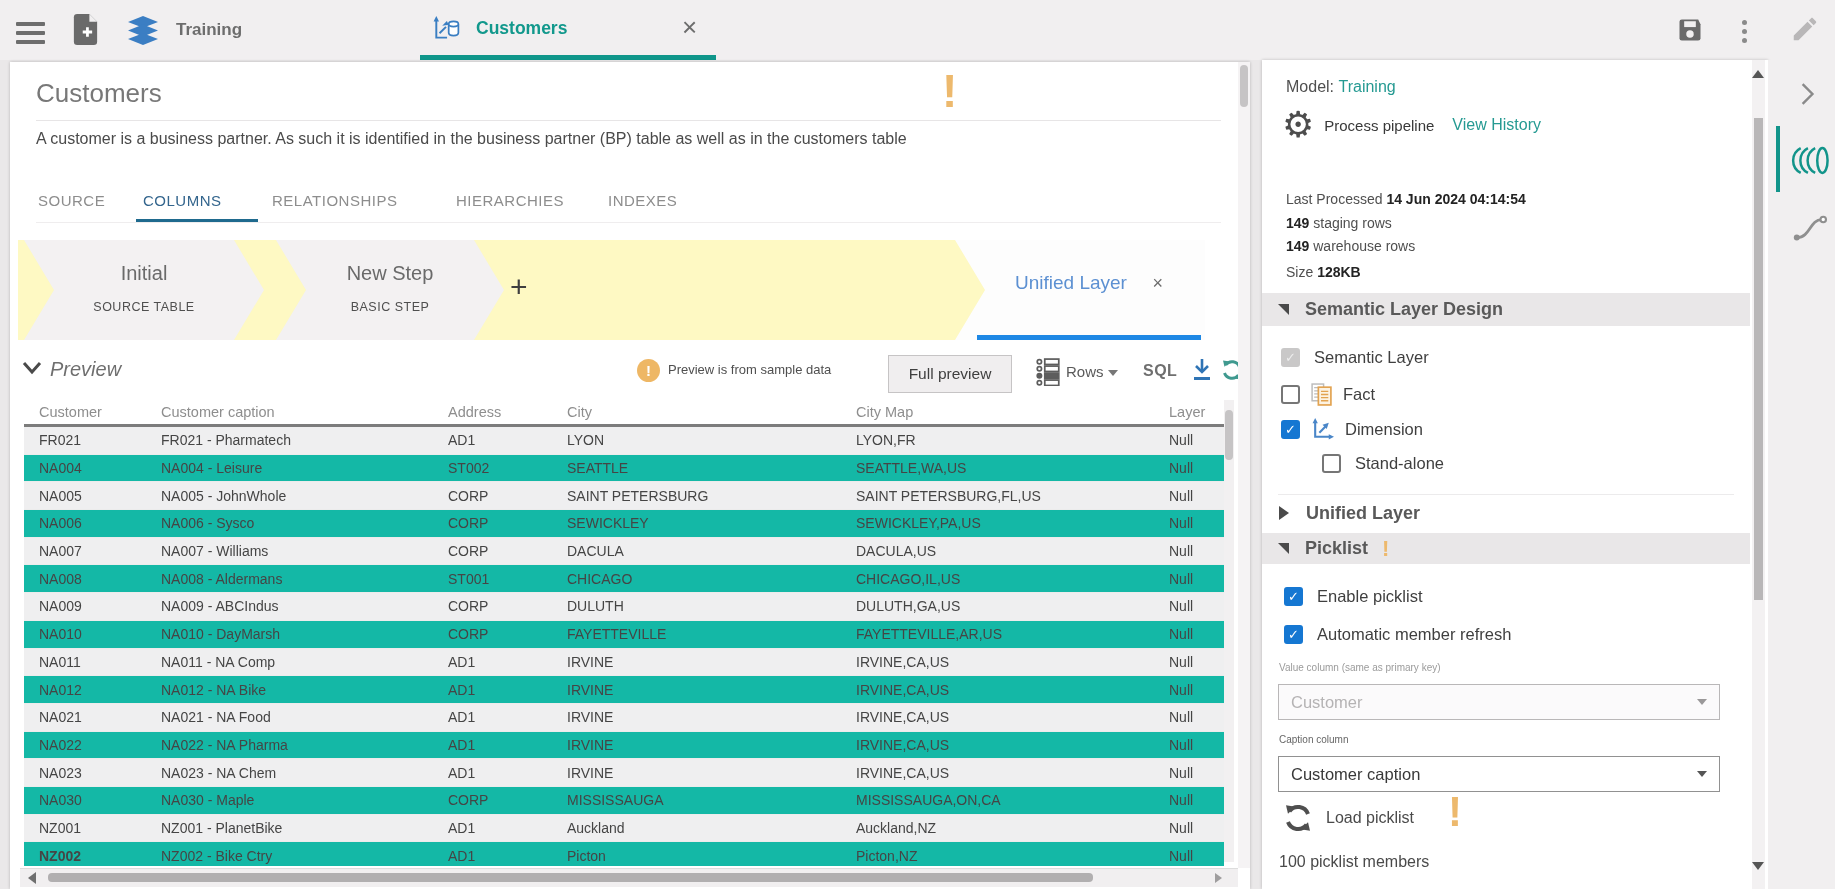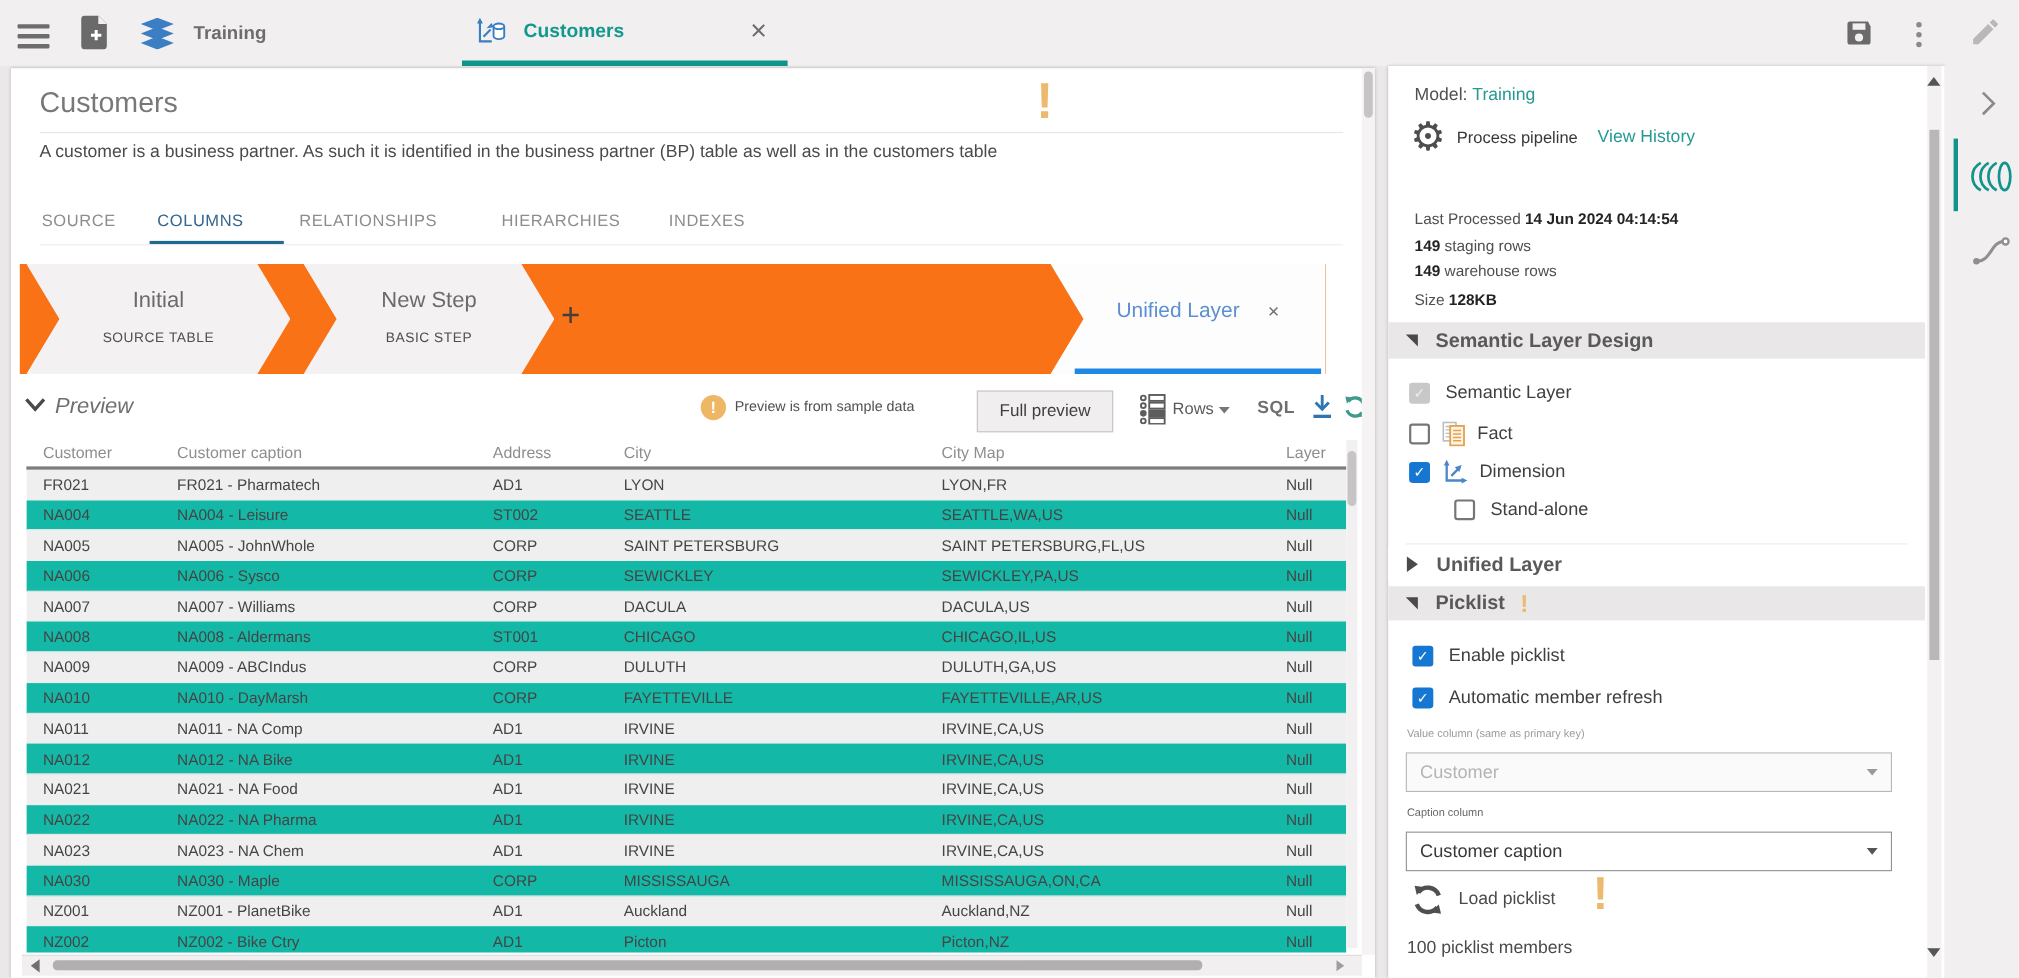--- a/index.html
+++ b/index.html
@@ -22,21 +22,21 @@
   
   .page-title{font-size:26px;color:#787878;}
   .title-divider{height:1px;background:#e7e5e6;}
   .big-warning{font-size:46px;font-weight:bold;color:#edb96d;}
   .description{font-size:16px;color:#4a4a4a;}
   .mtab{font-size:15px;color:#8d8d8d;letter-spacing:.5px;cursor:pointer;}
   .mtab.active{color:#33658d;}
   .mtab-underline{height:3px;background:#1f6a8e;}
   .tabs-divider{height:1px;background:#efedee;}
   
-  .band{background:#f97316;}
+  .band{background:#fef9c3;}
   .step{position:absolute;background:#f3f1f2;filter:drop-shadow(2px 2px 2px rgba(0,0,0,.18));
         clip-path:polygon(0 0,calc(100% - 30px) 0,100% 50%,calc(100% - 30px) 100%,0 100%,30px 50%);}
   .step .t1{position:absolute;left:0;right:0;top:22px;text-align:center;font-size:20px;color:#6a6a6a;}
   .step .t2{position:absolute;left:0;right:0;top:60px;text-align:center;font-size:12.5px;color:#4f4f4f;letter-spacing:.5px;}
   .plus-btn{font-size:30px;color:#3f3f3f;}
   .unified-step{position:absolute;background:#fdfdfd;filter:drop-shadow(1px 1px 2px rgba(0,0,0,.2));
         clip-path:polygon(0 0,100% 0,100% 100%,0 100%,30px 50%);}
   .unified-title{position:absolute;top:32px;left:60px;font-size:19px;color:#5c90d2;}
   .unified-x{position:absolute;top:33px;right:42px;font-size:18px;color:#6d6d6d;}
   .unified-underline{position:absolute;bottom:0;left:22px;right:4px;height:5px;background:#1e88e5;}
@@ -354,21 +354,21 @@
       </div>
       <div class="trow alt">
         <div class="tcell" style="width: 122px;">NZ001</div>
         <div class="tcell" style="width: 287px;">NZ001 - PlanetBike</div>
         <div class="tcell" style="width: 119px;">AD1</div>
         <div class="tcell" style="width: 289px;">Auckland</div>
         <div class="tcell" style="width: 313px;">Auckland,NZ</div>
         <div class="tcell" style="width: 70px;">Null</div>
       </div>
       <div class="trow">
-        <div class="tcell" style="width: 122px;">NZ002</div>
+        <div class="tcell" style="width: 122px; font-weight: bold;">NZ002</div>
         <div class="tcell" style="width: 287px;">NZ002 - Bike Ctry</div>
         <div class="tcell" style="width: 119px;">AD1</div>
         <div class="tcell" style="width: 289px;">Picton</div>
         <div class="tcell" style="width: 313px;">Picton,NZ</div>
         <div class="tcell" style="width: 70px;">Null</div>
       </div>
     </div>
 
   <div class="abs sb-track" style="left:1214px;top:338px;width:10px;height:462px;">
     <div class="sb-thumb abs" style="left:1px;top:10px;width:8px;height:50px;"></div>

